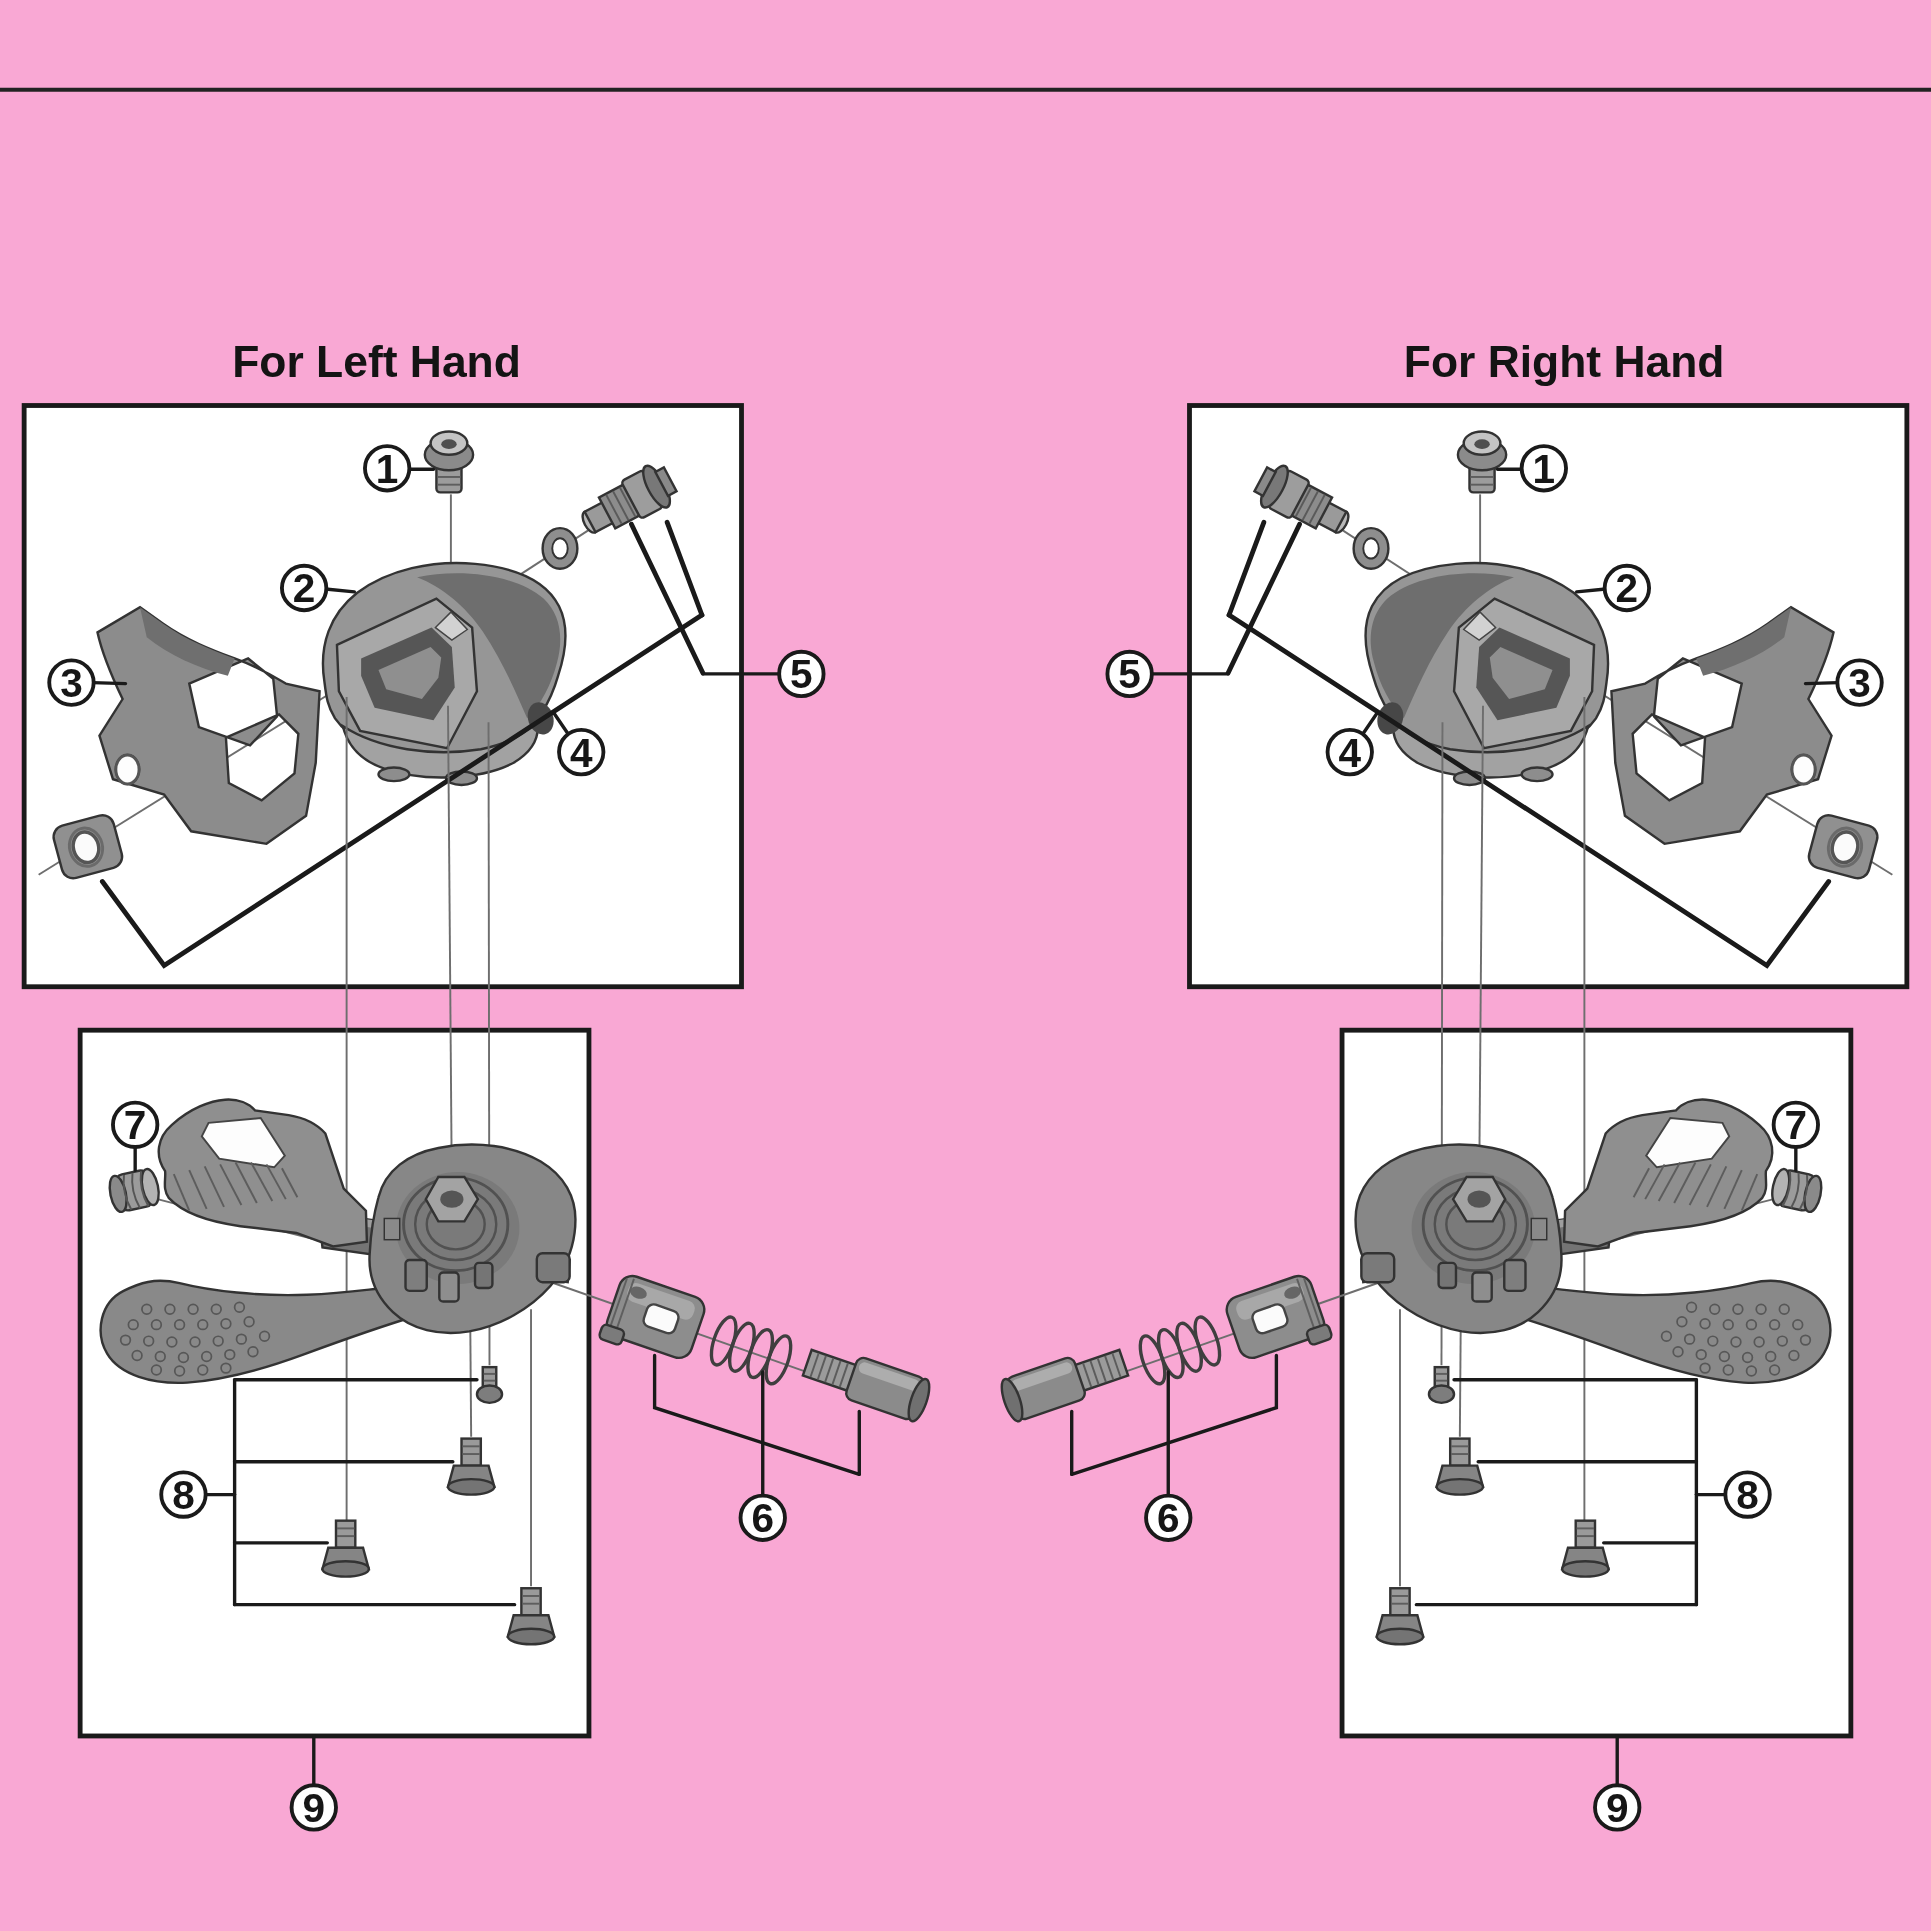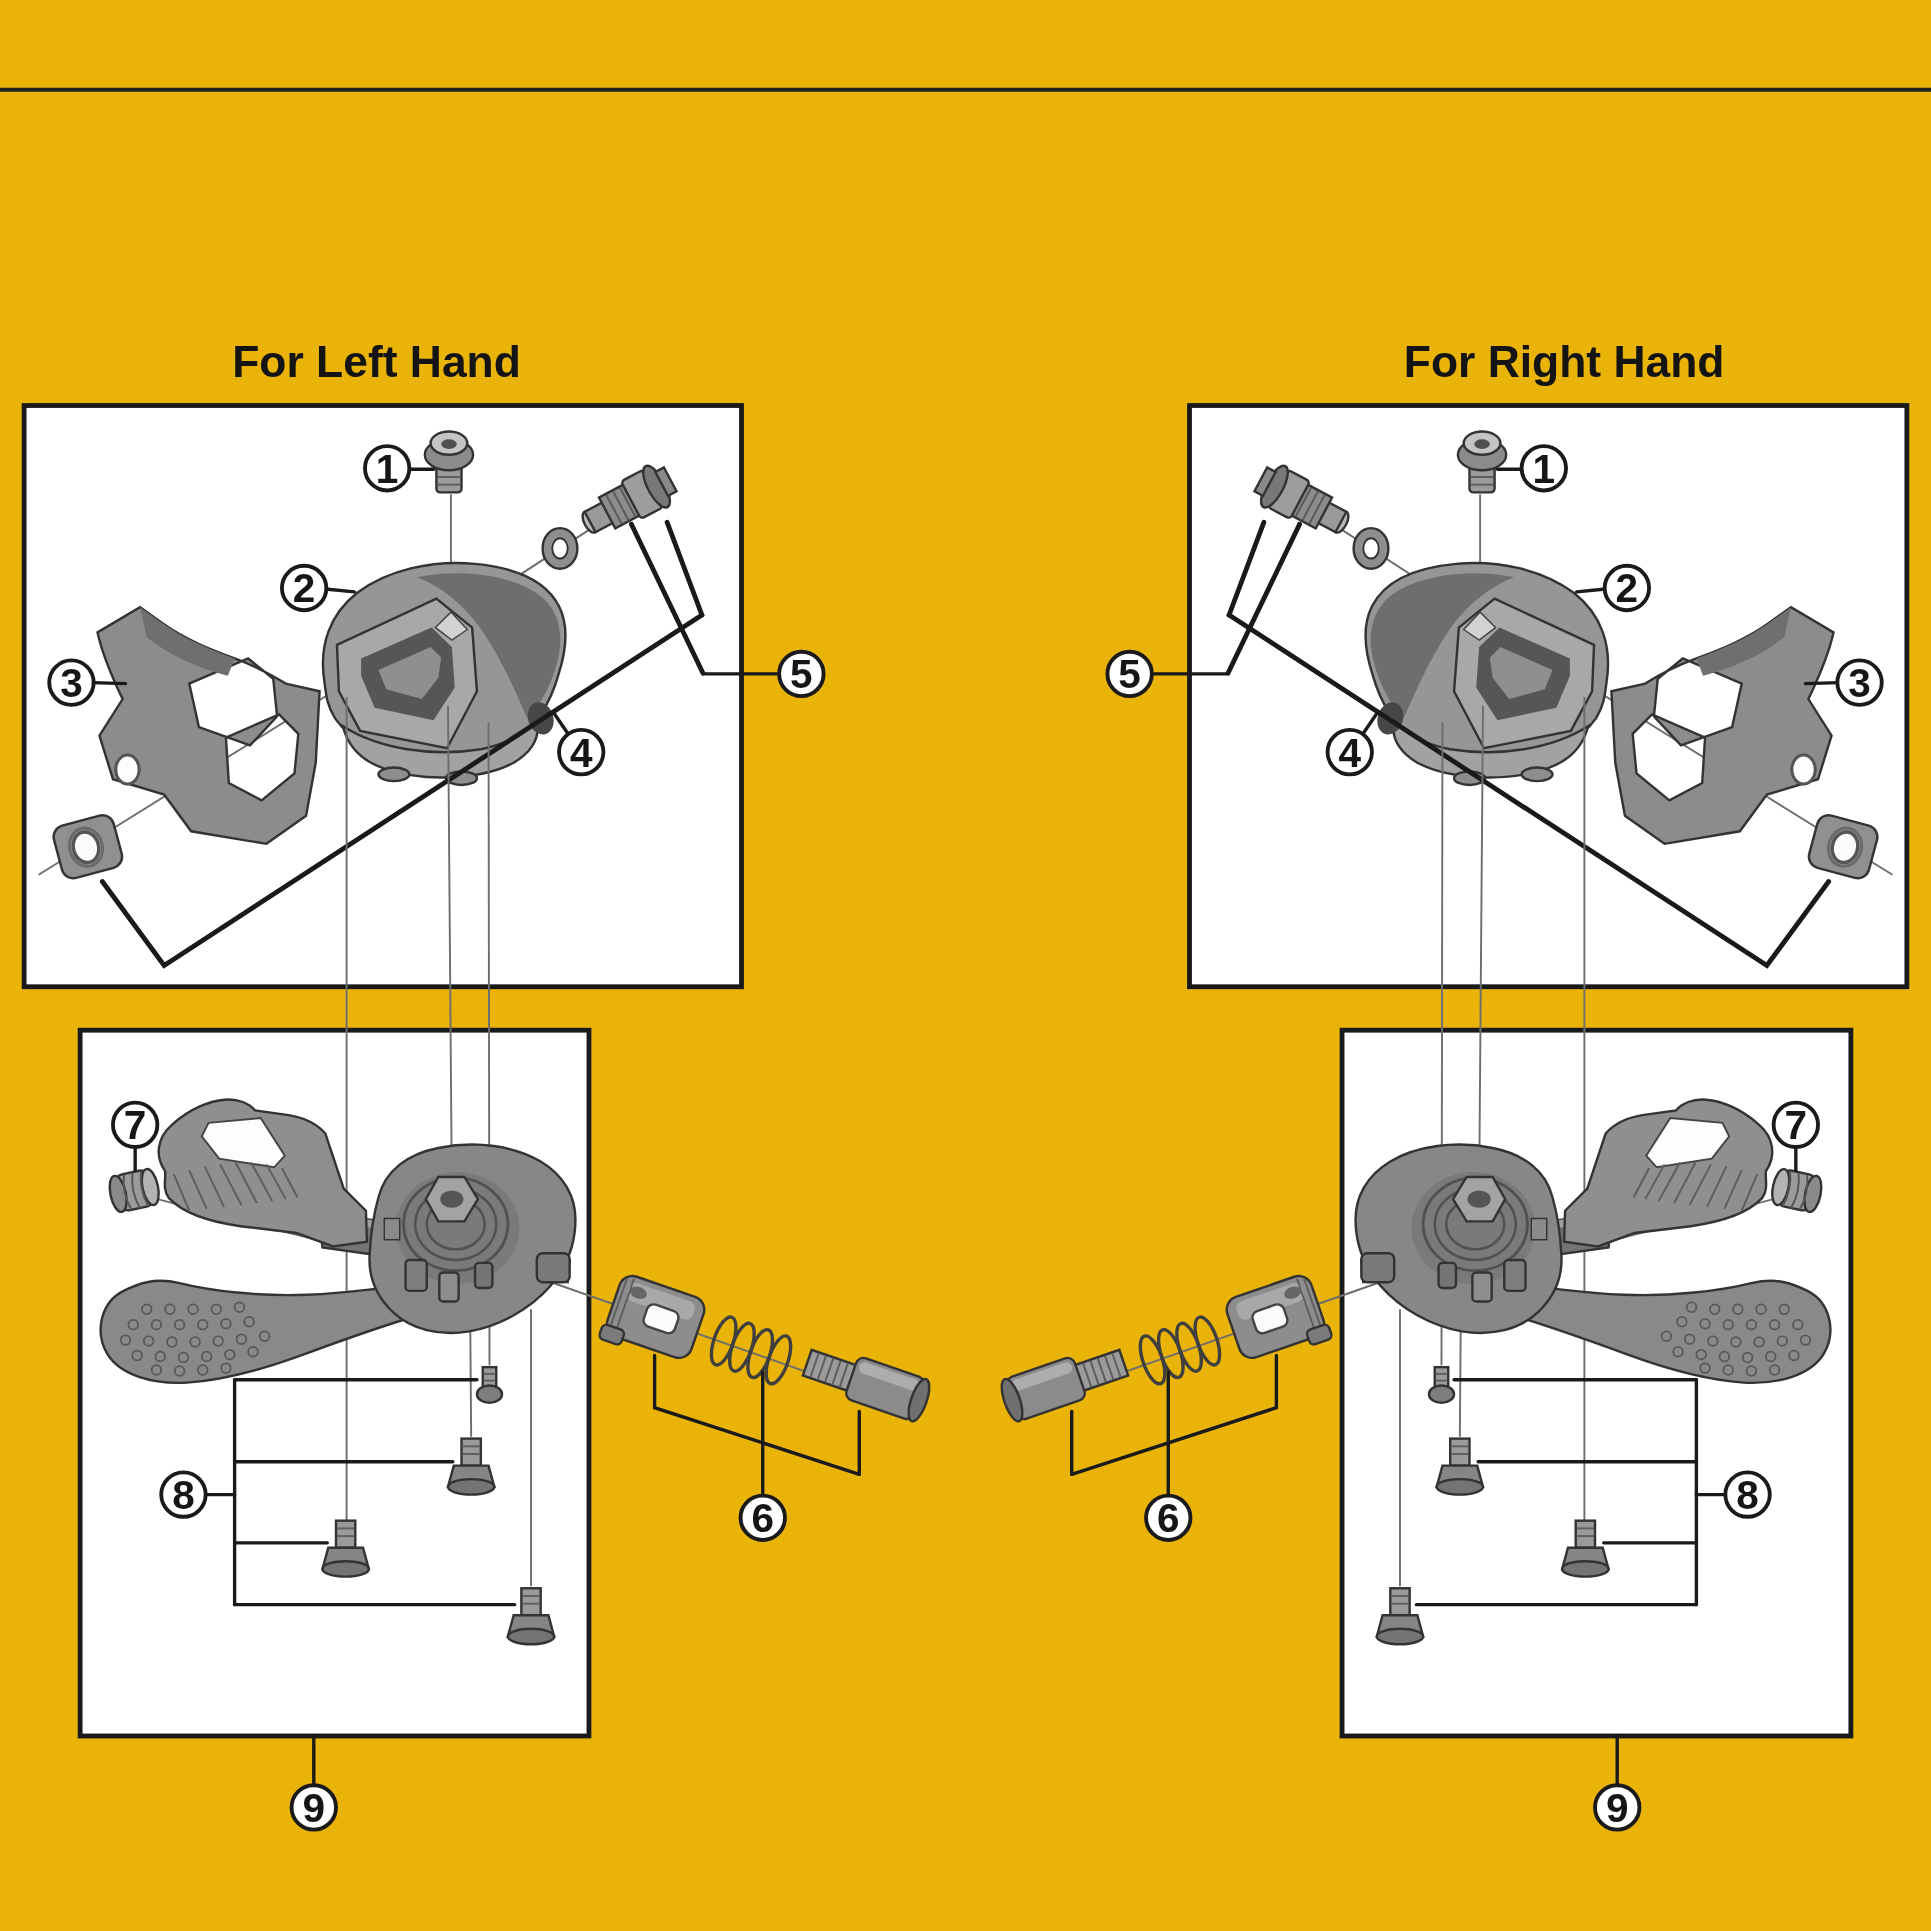--- a/index.html
+++ b/index.html
@@ -1,16 +1,16 @@
 <!DOCTYPE html>
 <html><head>
 <meta charset="utf-8">
 <style>
   html,body{margin:0;padding:0;background:#ffffff;}
-  .page{width:1931px;height:1931px;position:relative;background:#eab308;
+  .page{width:1931px;height:1931px;position:relative;background:#f9a8d4;
         font-family:"Liberation Sans", sans-serif;}
   svg{display:block;}
   .title-text{font-family:"Liberation Sans", sans-serif;font-weight:bold;font-size:46px;fill:#141414;}
   .callout-text{font-family:"Liberation Sans", sans-serif;font-weight:bold;font-size:42px;fill:#161616;}
   .box{fill:#ffffff;stroke:#1a1a1a;stroke-width:5;}
   .thick{stroke:#1a1a1a;stroke-width:5;fill:none;stroke-linecap:round;}
   .mid{stroke:#1a1a1a;stroke-width:3.5;fill:none;stroke-linecap:round;}
   .hair{stroke:#6e6e6e;stroke-width:2;fill:none;}
   .callout-circle{fill:#ffffff;stroke:#1a1a1a;stroke-width:4;}
   .outl{stroke:#333333;stroke-width:2.5;}

